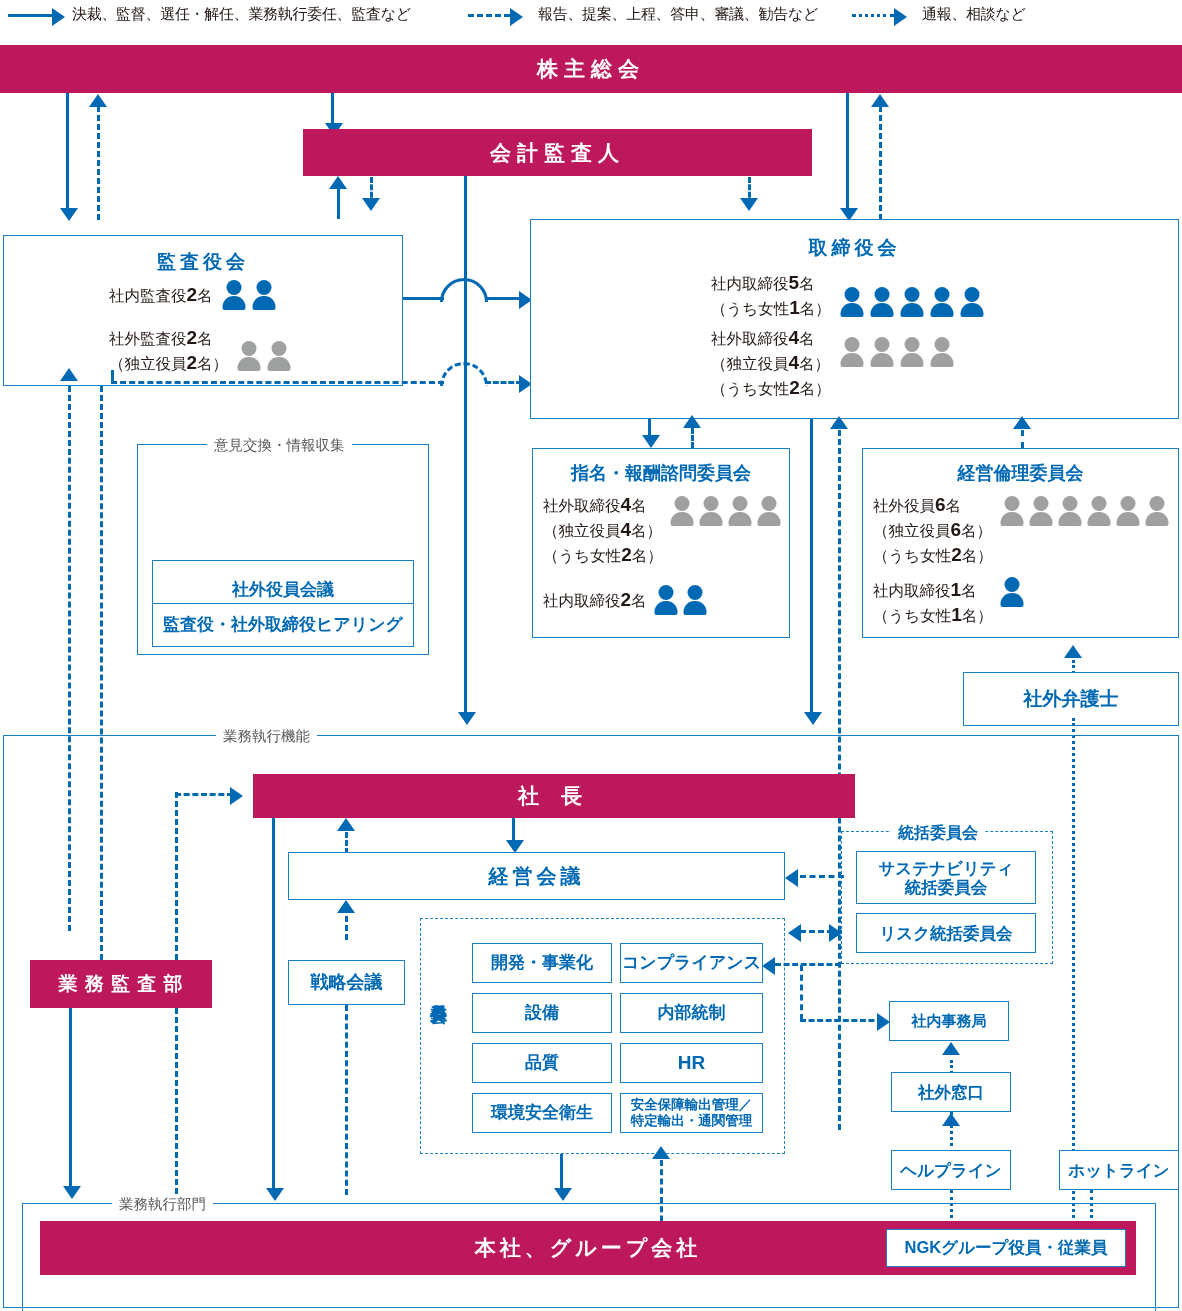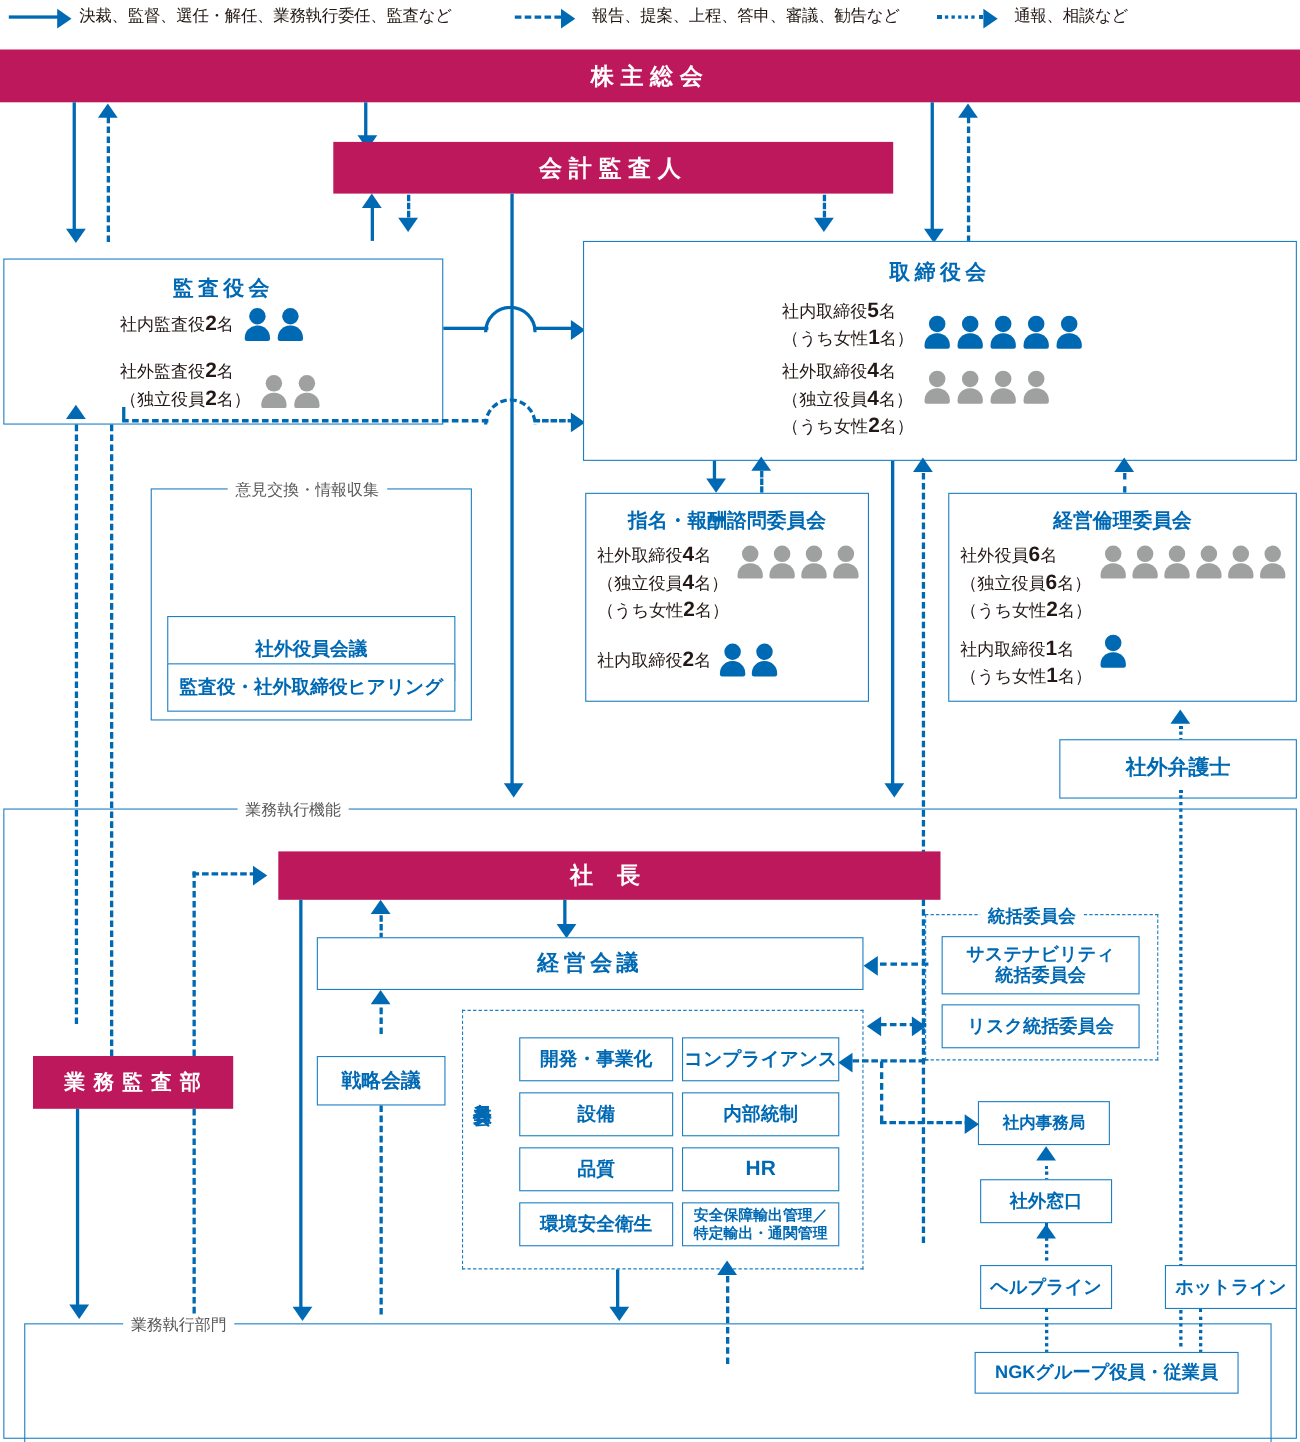--- a/index.html
+++ b/index.html
@@ -447,17 +447,20 @@
   </div>
   <div class="abs small-box ttl-md" style="left:1031px;top:1150px;width:120px;height:40px;font-size:16.5px;margin-left:28px;">
     <span>ホットライン</span>
   </div>
   <div class="abs vdot" style="left:950px;top:1190px;height:52px;"></div>
   <div class="abs vdot" style="left:1090px;top:1190px;height:52px;"></div>
 
   <div class="abs framebox" style="left:22px;top:1203px;width:1134px;height:118px;"></div>
   <div class="frame-caption" style="left:112px;top:1195px;">業務執行部門</div>
 
+  <div class="abs bar" style="left:40px;top:1221px;width:1096px;height:54px;">
+    <span class="bar-title" style="letter-spacing:4px;">本社、グループ会社</span>
+  </div>
   <div class="abs" style="left:886px;top:1229px;width:240px;height:38px;background:#fff;border:1.4px solid #1B7FC4;display:flex;align-items:center;justify-content:center;color:#0069B4;font-weight:bold;font-size:16.5px;">
     <span>NGKグループ役員・従業員</span>
   </div>
 
 </div>
 
 </body></html>

